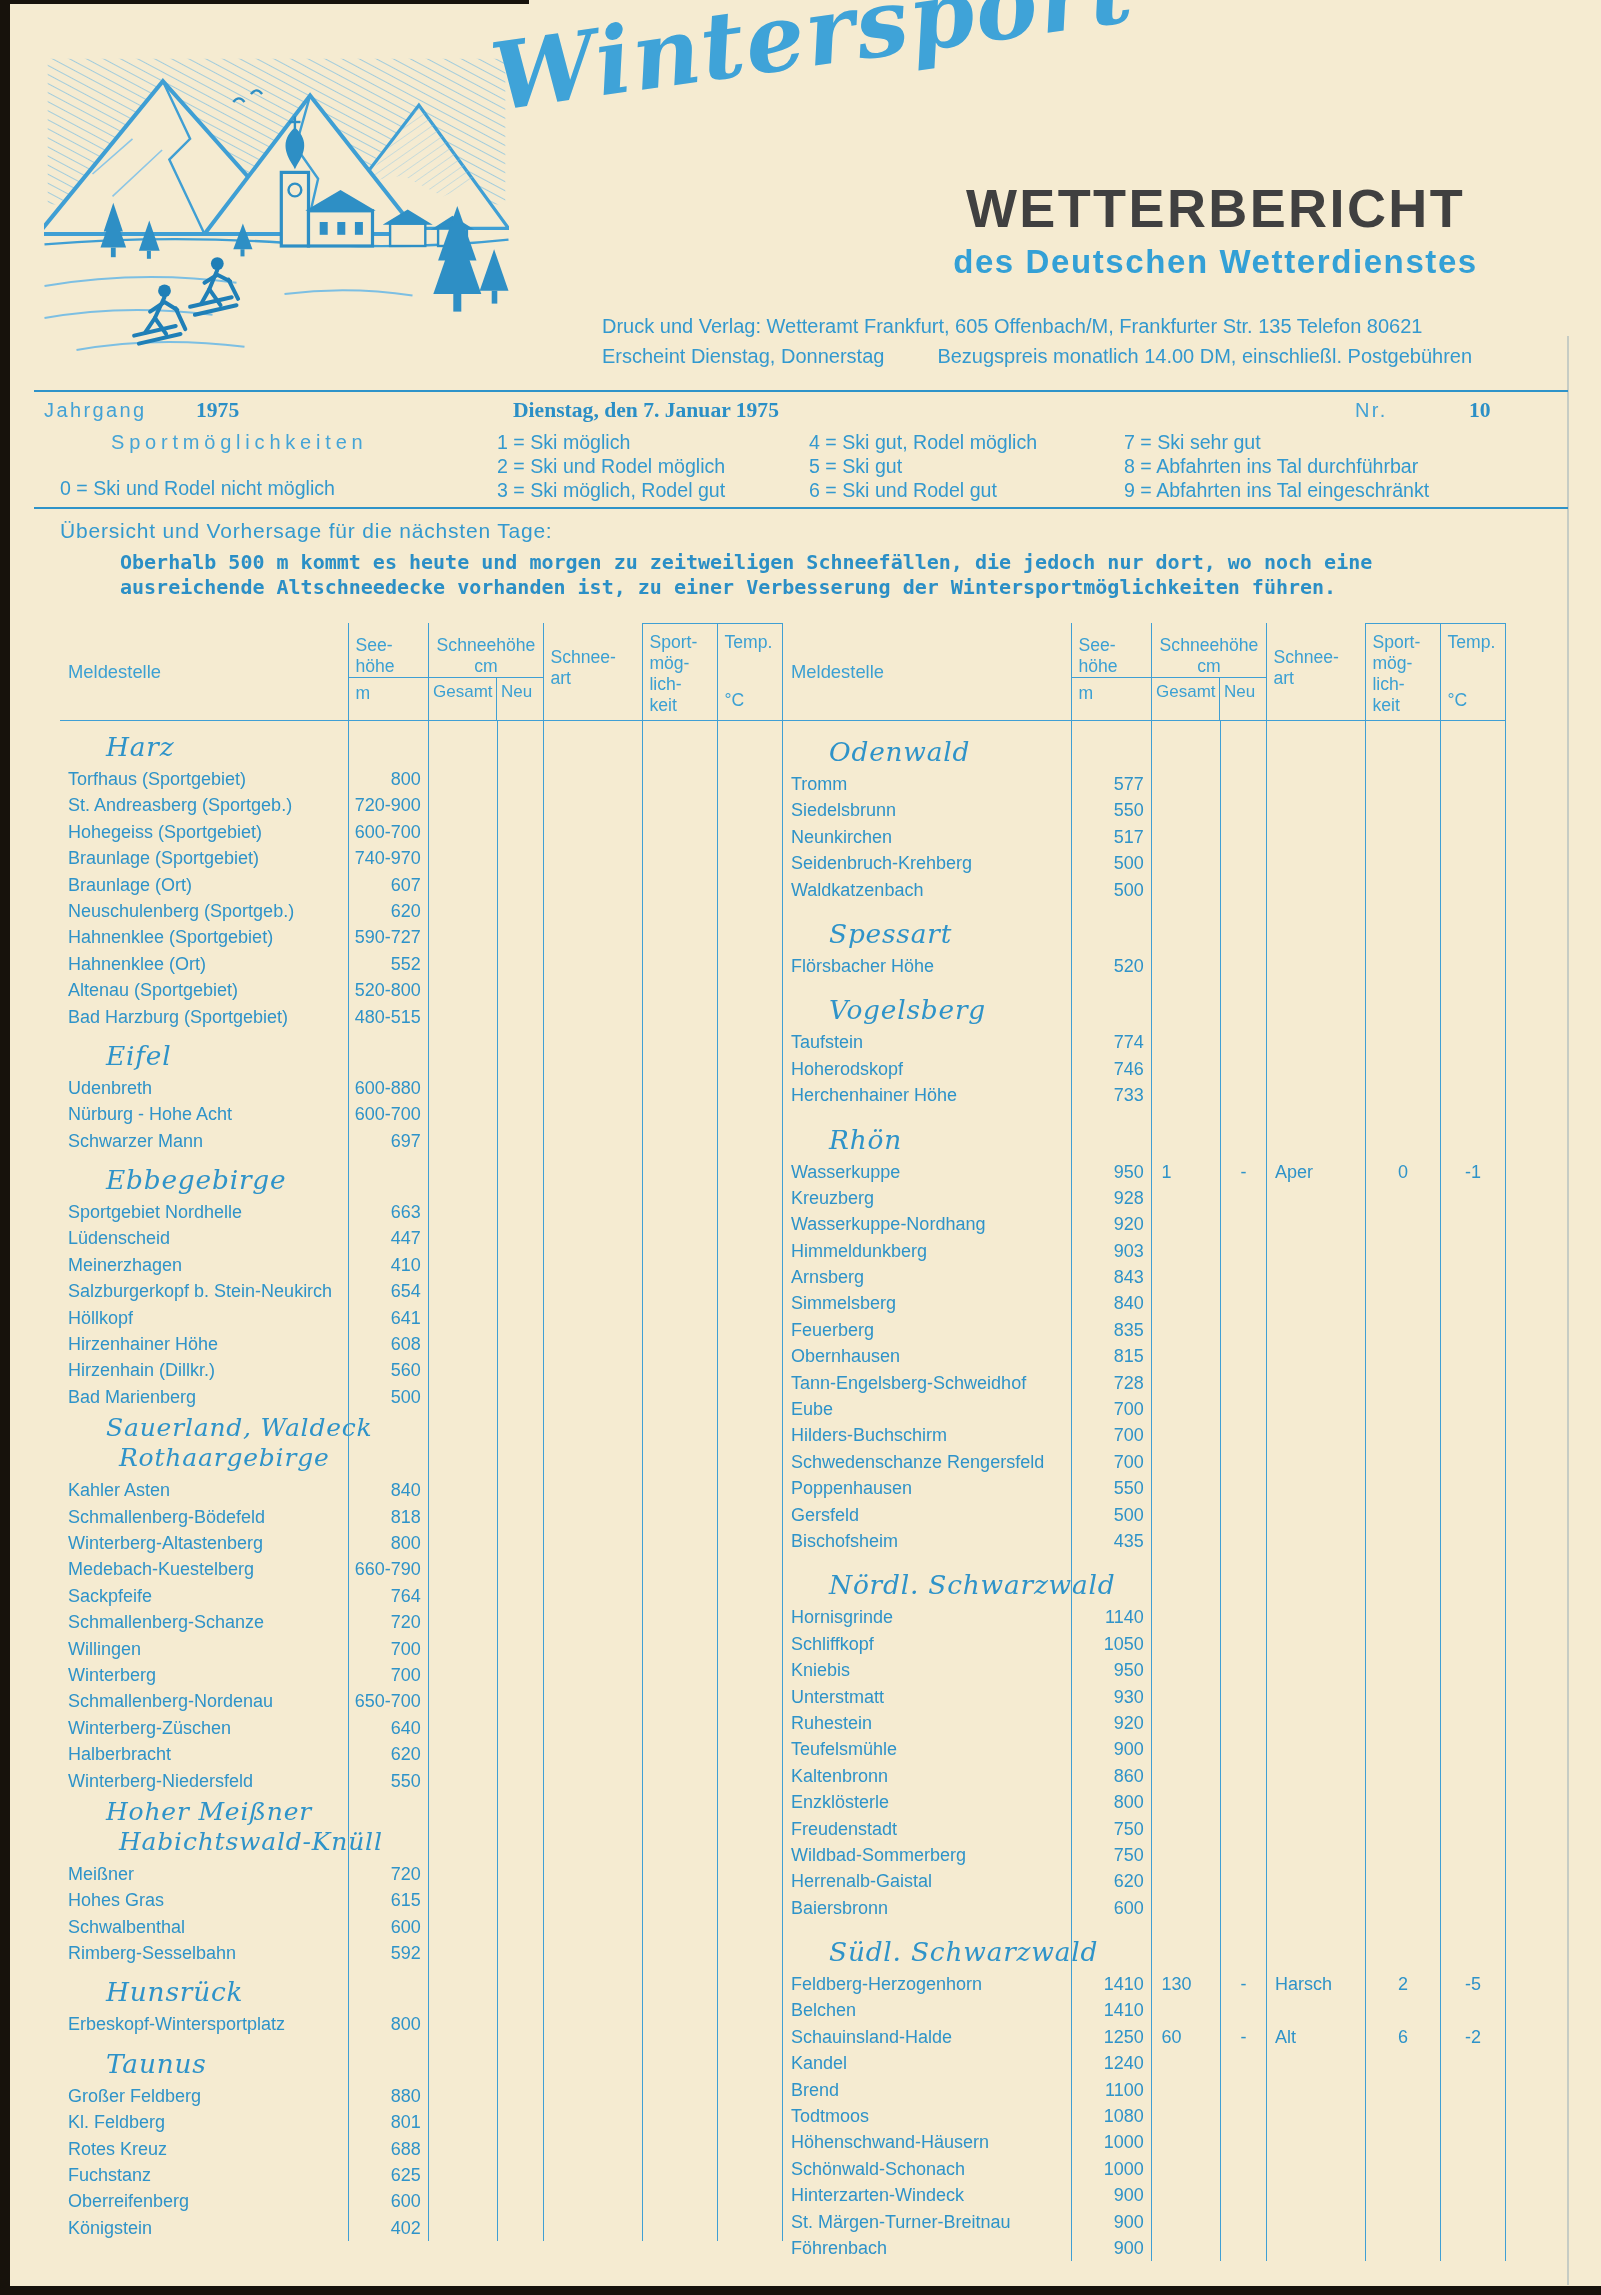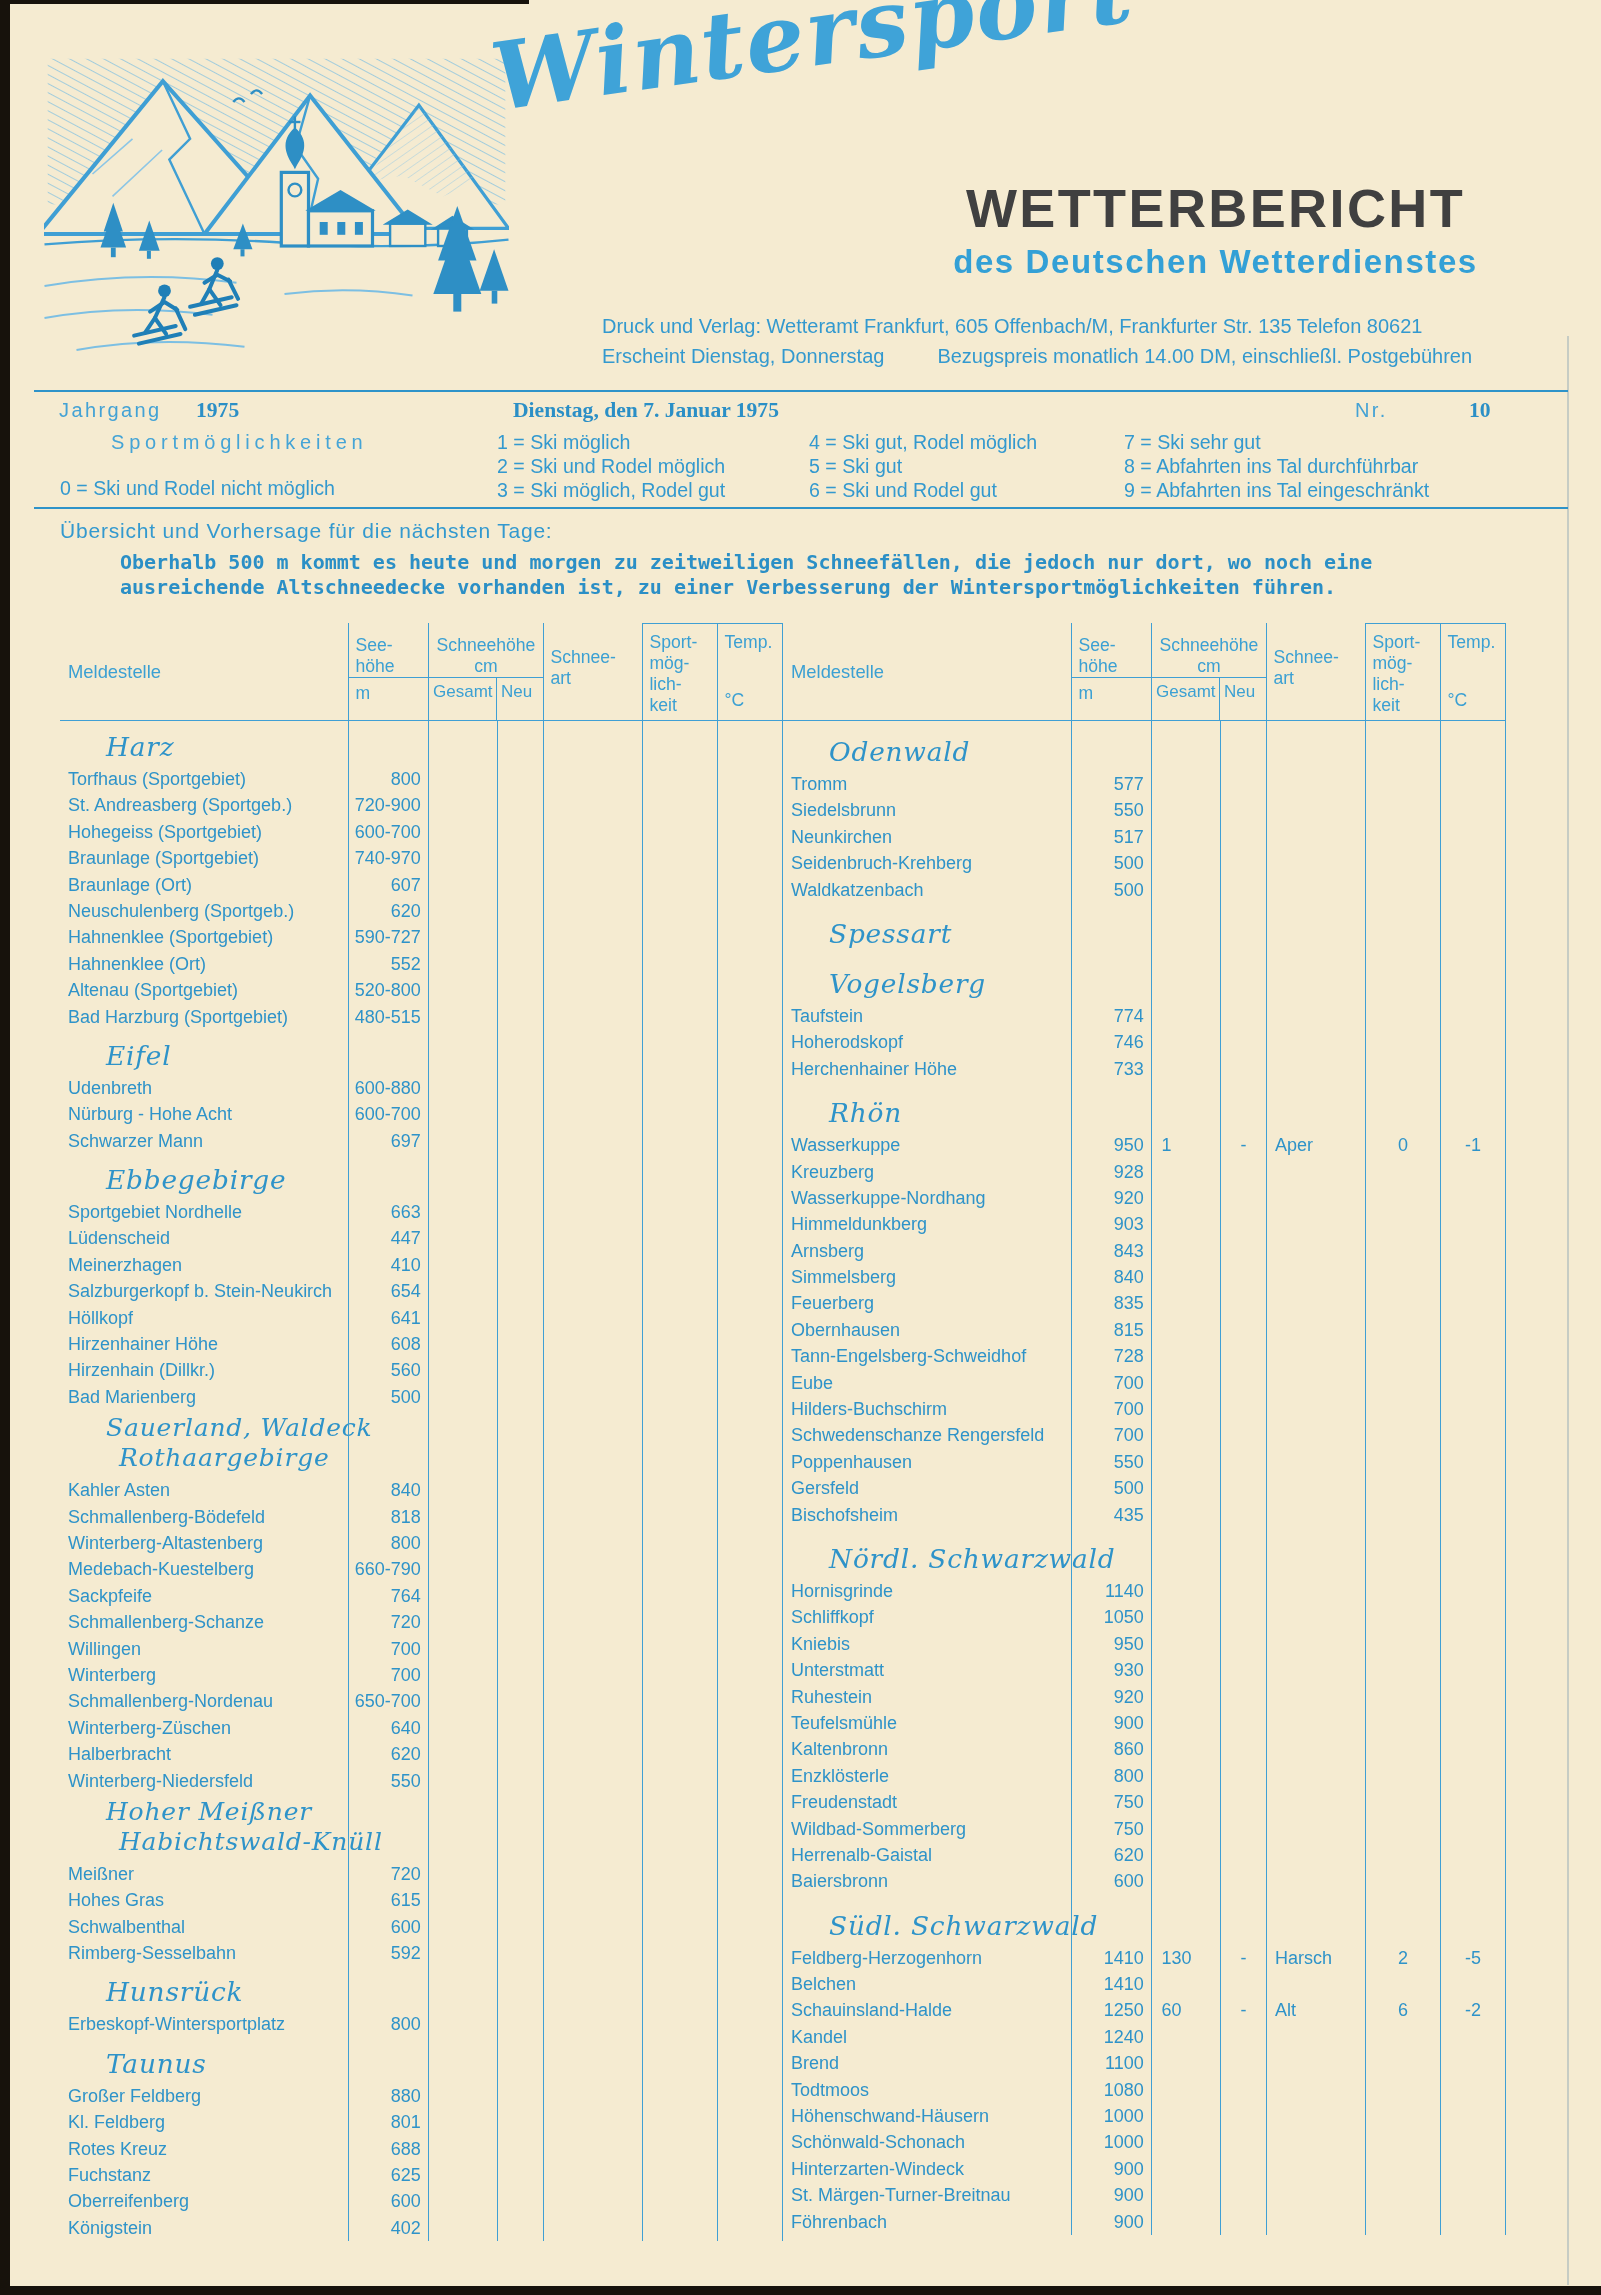--- a/index.html
+++ b/index.html
@@ -31,21 +31,21 @@
   .publisher{left:602px;top:314px;font-size:20px;line-height:24px;color:#3399cf}
   .publisher .l2{margin-top:6.4px;display:flex;gap:53px}
 
   .rule{background:#2e93c9;height:2.4px}
   .rule-top{left:34px;top:390px;width:1534px}
   .rule-mid{left:34px;top:507px;width:1534px}
 
   
   .issue-lbl{font-size:20px;letter-spacing:2.4px;color:#43a2d5}
   .issue-val{font-family:Liberation Serif, serif;font-weight:bold;font-size:21.6px;color:#2b8fc6}
-  .pos-vol-label{left:59px;top:399px}
+  .pos-vol-label{left:44px;top:399px}
   .pos-vol-val{left:196px;top:398px}
   .pos-date{left:513px;top:398px}
   .pos-nr-label{left:1355px;top:399px}
   .pos-nr-val{left:1469px;top:398px}
 
   
   .legend{left:60px;top:430px;width:1514px;display:flex;color:#3399cf}
   .lg-col0{width:437px}
   .lg-col1{width:312px}
   .lg-col2{width:315px}
@@ -856,20 +856,29 @@
         <div class="c col-name secname">
           <div class="sl1">Spessart</div>
         </div>
         <div class="c col-elev"></div>
         <div class="c col-gesamt"></div>
         <div class="c col-neu"></div>
         <div class="c col-art"></div>
         <div class="c col-sport"></div>
         <div class="c col-temp"></div>
       </div>
+      <div class="row">
+        <div class="c col-name name">Flörsbacher Höhe</div>
+        <div class="c col-elev num">520</div>
+        <div class="c col-gesamt num"></div>
+        <div class="c col-neu num"></div>
+        <div class="c col-art artval"></div>
+        <div class="c col-sport num"></div>
+        <div class="c col-temp num"></div>
+      </div>
       <div class="row sec">
         <div class="c col-name secname">
           <div class="sl1">Vogelsberg</div>
         </div>
         <div class="c col-elev"></div>
         <div class="c col-gesamt"></div>
         <div class="c col-neu"></div>
         <div class="c col-art"></div>
         <div class="c col-sport"></div>
         <div class="c col-temp"></div>

